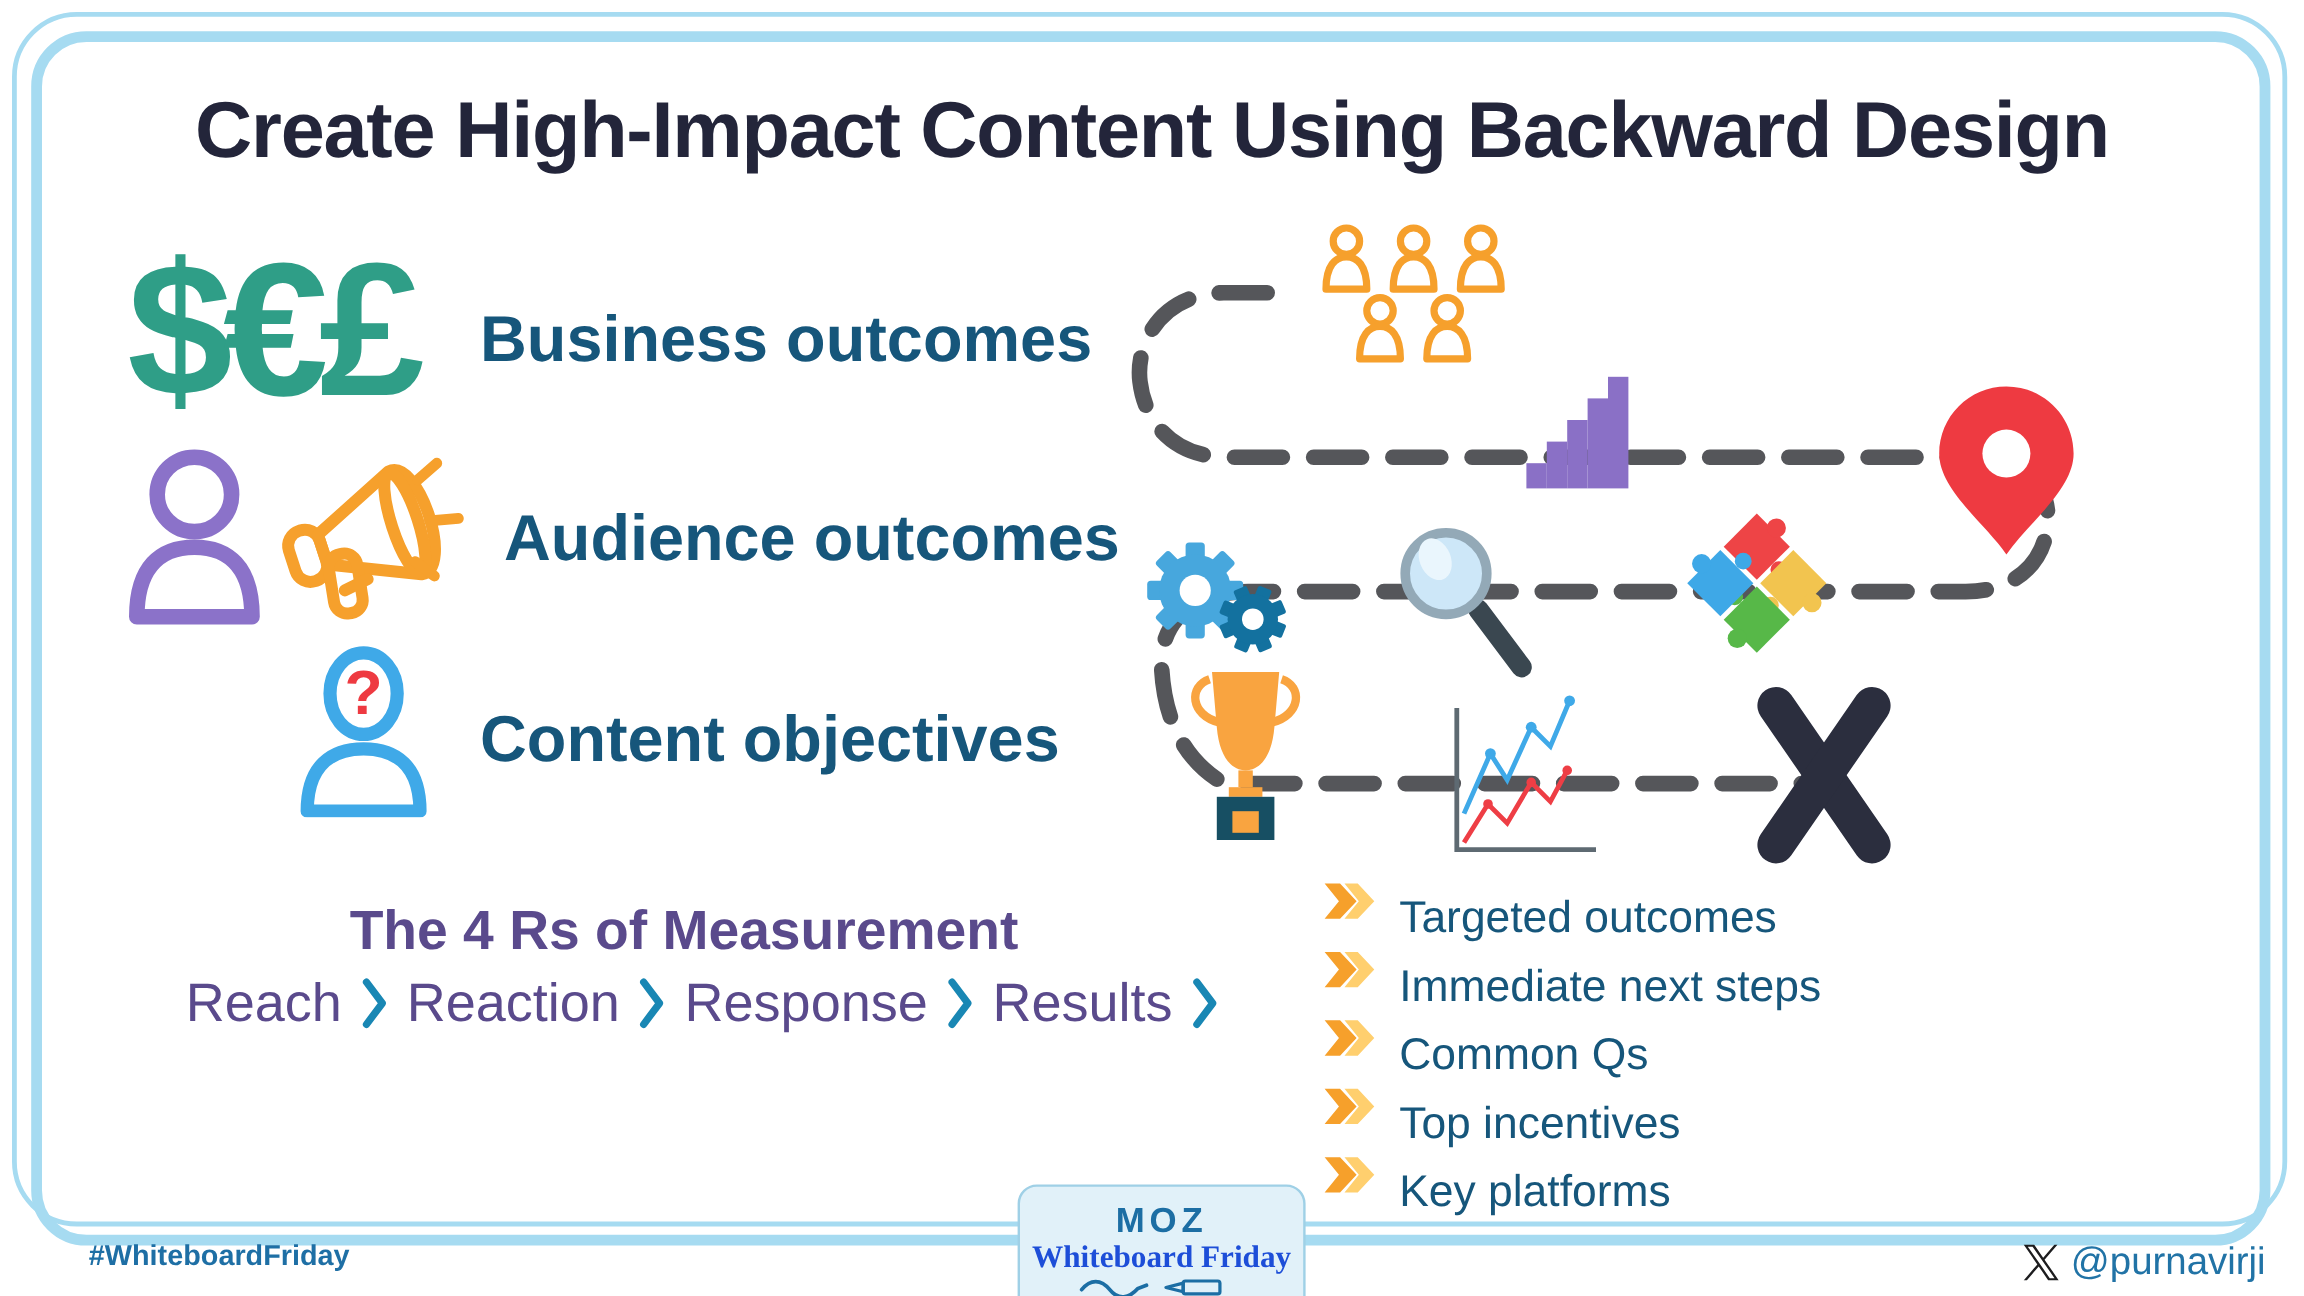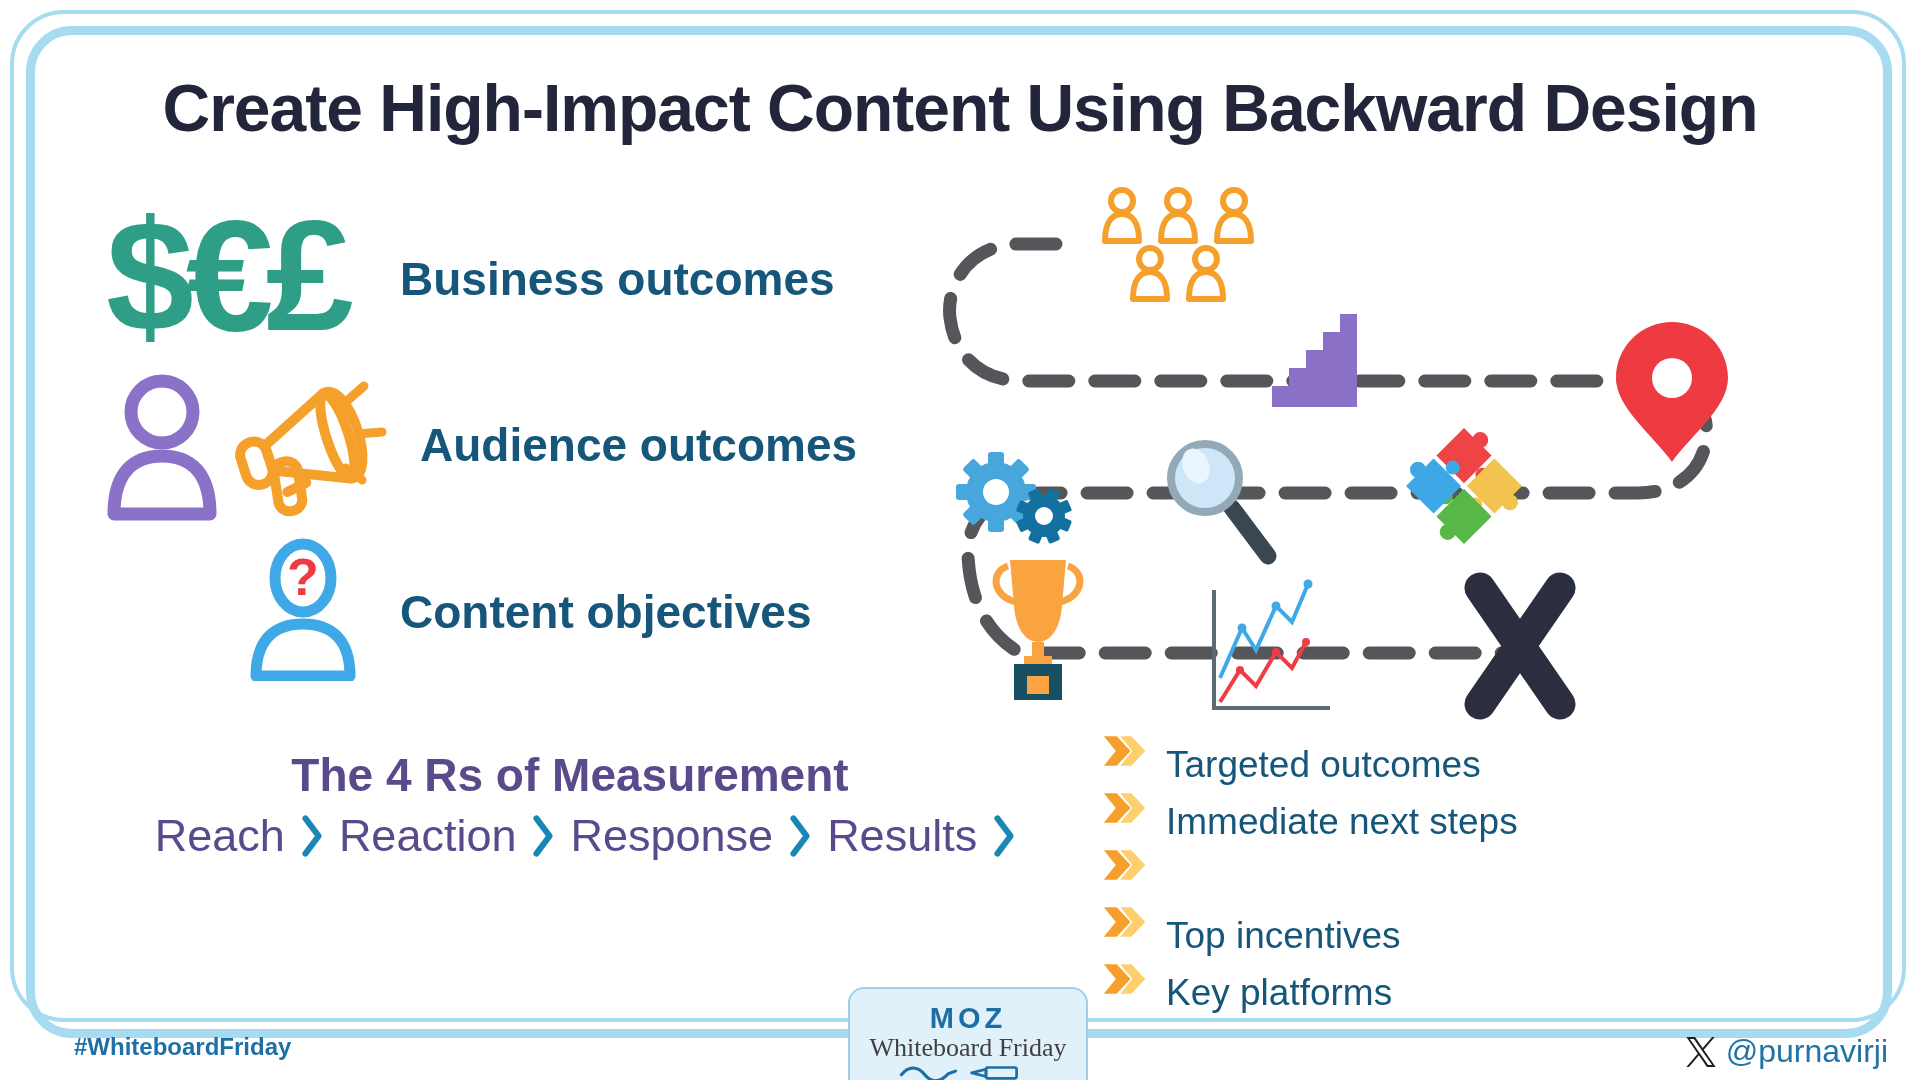--- a/index.html
+++ b/index.html
@@ -19,21 +19,21 @@
   }
   .title{
     left:0;top:70px;width:1920px;text-align:center;
     font-size:66px;font-weight:800;color:#23253A;letter-spacing:-1px;
   }
   .currency{
     left:106px;top:196px;font-size:158px;line-height:1;font-weight:700;
     color:#2F9E87;letter-spacing:-8px;
   }
   .outcome-label{
-    font-size:46px;font-weight:700;color:#16567B;white-space:nowrap;
+    font-size:54px;font-weight:700;color:#16567B;white-space:nowrap;
   }
   .lbl-business{left:400px;top:252px;}
   .lbl-audience{left:400px;top:418px;margin-left:20px;}
   .lbl-content{left:400px;top:585px;}
   .measure-heading{
     left:140px;top:748px;width:860px;text-align:center;
     font-size:46px;font-weight:700;color:#5A4A8C;
   }
   .steps-row{
     left:120px;top:810px;width:930px;display:flex;align-items:center;justify-content:center;gap:16px;
@@ -44,21 +44,21 @@
   .check-item span{font-size:37px;font-weight:400;color:#16567B;white-space:nowrap;margin-top:28px;}
   .hashtag{left:74px;top:1033px;font-size:24px;font-weight:600;color:#1E6FA5;}
   .handle-box{right:32px;top:1033px;display:flex;align-items:center;gap:10px;}
   .handle-text{font-size:32px;font-weight:400;color:#2173A6;}
   .moz-badge{
     left:848px;top:987px;width:240px;height:111px;background:#E1F1F9;
     border:2px solid #9FD0E6;border-radius:16px;box-sizing:border-box;
     display:flex;flex-direction:column;align-items:center;justify-content:center;gap:1px;
   }
   .moz-brand{font-size:29px;font-weight:800;letter-spacing:4px;color:#1C6EA4;line-height:1;}
-  .moz-series{font-family:"Liberation Serif", serif;font-size:26px;font-weight:400;color:#404040;line-height:1.05;}
+  .moz-series{font-family:"Liberation Serif", serif;font-size:26px;font-weight:700;color:#1d4ed8;line-height:1.05;}
 </style>
 </head>
 <body>
 
 <div class="abs border-outer"></div>
 <div class="abs border-inner"></div>
 
 <div class="abs title">Create High-Impact Content Using Backward Design</div>
 
 <div class="abs currency">$€£</div>
@@ -235,20 +235,21 @@
         <polygon points="20,3 32,3 47,19 32,35 20,35 33,19" fill="#FFCF6E"></polygon>
         <polygon points="2,3 16,3 31,19 16,35 2,35 15,19" fill="#F6A02B"></polygon>
       </svg>
     <span>Immediate next steps</span>
   </div>
   <div class="check-item">
     <svg width="46" height="36" viewBox="0 0 50 38">
         <polygon points="20,3 32,3 47,19 32,35 20,35 33,19" fill="#FFCF6E"></polygon>
         <polygon points="2,3 16,3 31,19 16,35 2,35 15,19" fill="#F6A02B"></polygon>
       </svg>
+    <span>Common Qs</span>
   </div>
   <div class="check-item">
     <svg width="46" height="36" viewBox="0 0 50 38">
         <polygon points="20,3 32,3 47,19 32,35 20,35 33,19" fill="#FFCF6E"></polygon>
         <polygon points="2,3 16,3 31,19 16,35 2,35 15,19" fill="#F6A02B"></polygon>
       </svg>
     <span>Top incentives</span>
   </div>
   <div class="check-item">
     <svg width="46" height="36" viewBox="0 0 50 38">

